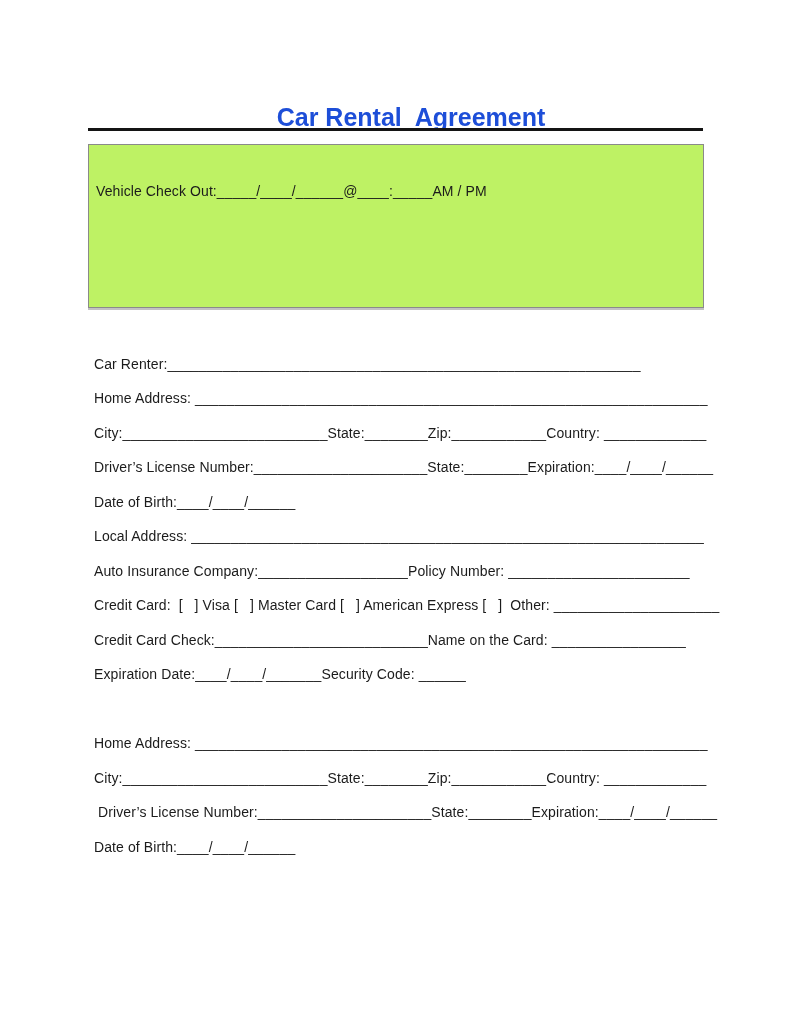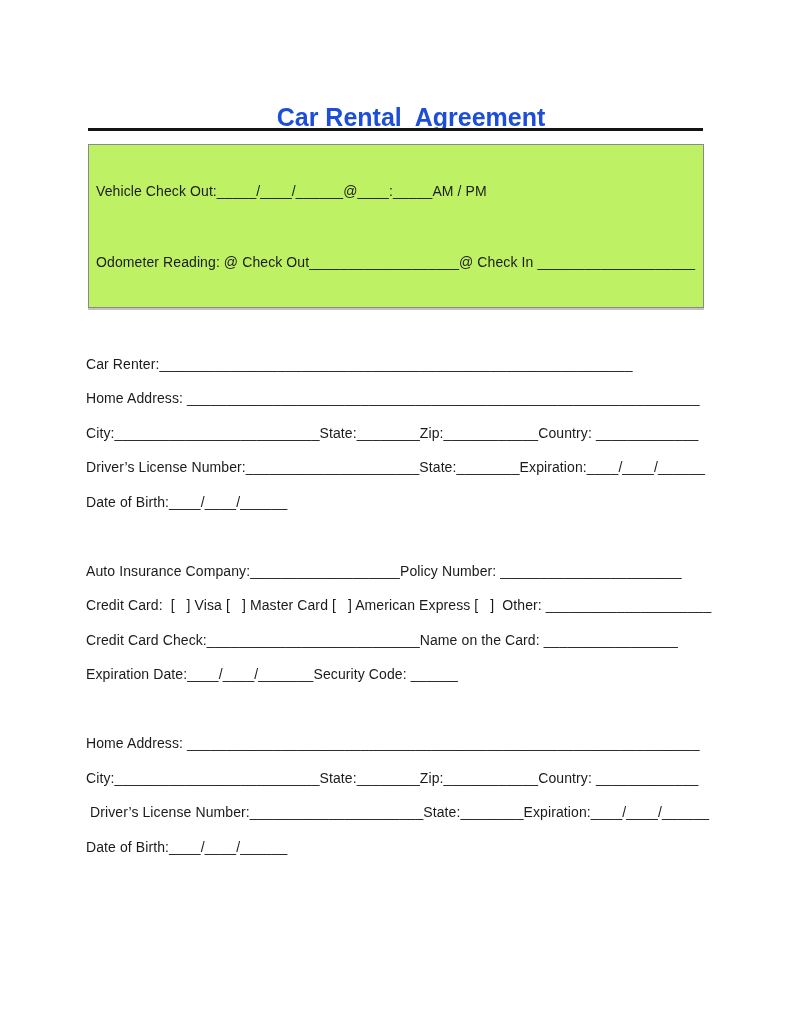--- a/index.html
+++ b/index.html
@@ -46,44 +46,44 @@
   }
   .box-line {
     position: absolute;
     left: 7px;
     white-space: pre;
     line-height: 20px;
     letter-spacing: 0.1px;
   }
   .form-line {
     position: absolute;
-    left: 86px;
+    left: 94px;
     white-space: pre;
     line-height: 20px;
     letter-spacing: 0.1px;
   }
 </style>
 </head>
 <body>
 
 <div class="page">
 
   <h1 class="title">Car Rental  Agreement</h1>
   <div class="title-rule"></div>
 
   <div class="checkout-box">
     <div class="box-line" style="top:36px">Vehicle Check Out:_____/____/______@____:_____AM / PM</div>
-    <div class="box-line" style="top:107px">Odometer Reading: @ Check Out___________________@ Check In ____________________</div>
   </div>
 
   <div class="form-line" style="top:354px">Car Renter:____________________________________________________________</div>
   <div class="form-line" style="top:388px">Home Address: _________________________________________________________________</div>
   <div class="form-line" style="top:423px">City:__________________________State:________Zip:____________Country: _____________</div>
   <div class="form-line" style="top:457px">Driver’s License Number:______________________State:________Expiration:____/____/______</div>
   <div class="form-line" style="top:492px">Date of Birth:____/____/______</div>
+  <div class="form-line" style="top:526px">Local Address: _________________________________________________________________</div>
   <div class="form-line" style="top:561px">Auto Insurance Company:___________________Policy Number: _______________________</div>
   <div class="form-line" style="top:595px">Credit Card:  [   ] Visa [   ] Master Card [   ] American Express [   ]  Other: _____________________</div>
   <div class="form-line" style="top:630px">Credit Card Check:___________________________Name on the Card: _________________</div>
   <div class="form-line" style="top:664px">Expiration Date:____/____/_______Security Code: ______</div>
   <div class="form-line" style="top:733px">Home Address: _________________________________________________________________</div>
   <div class="form-line" style="top:768px">City:__________________________State:________Zip:____________Country: _____________</div>
   <div class="form-line" style="top:802px"> Driver’s License Number:______________________State:________Expiration:____/____/______</div>
   <div class="form-line" style="top:837px">Date of Birth:____/____/______</div>
 
 </div>

